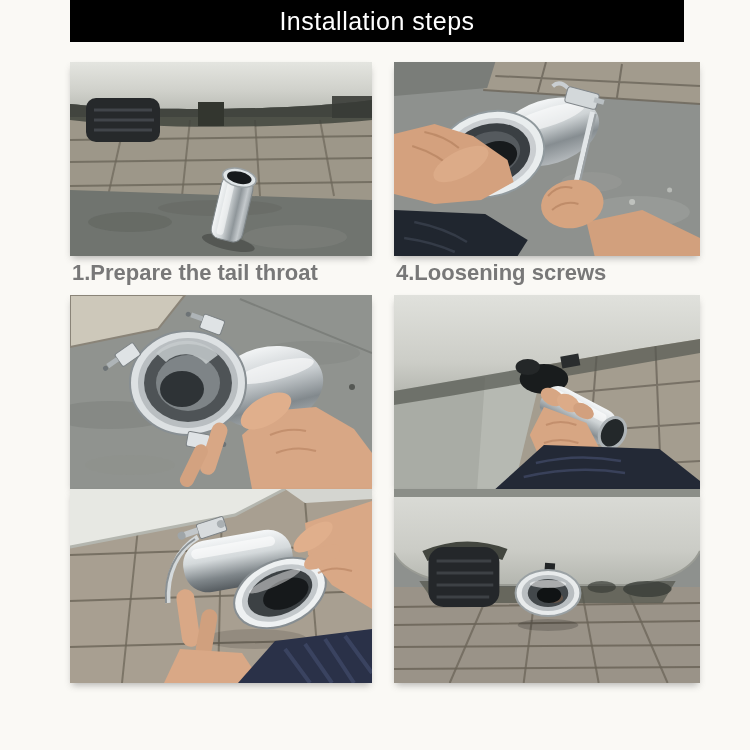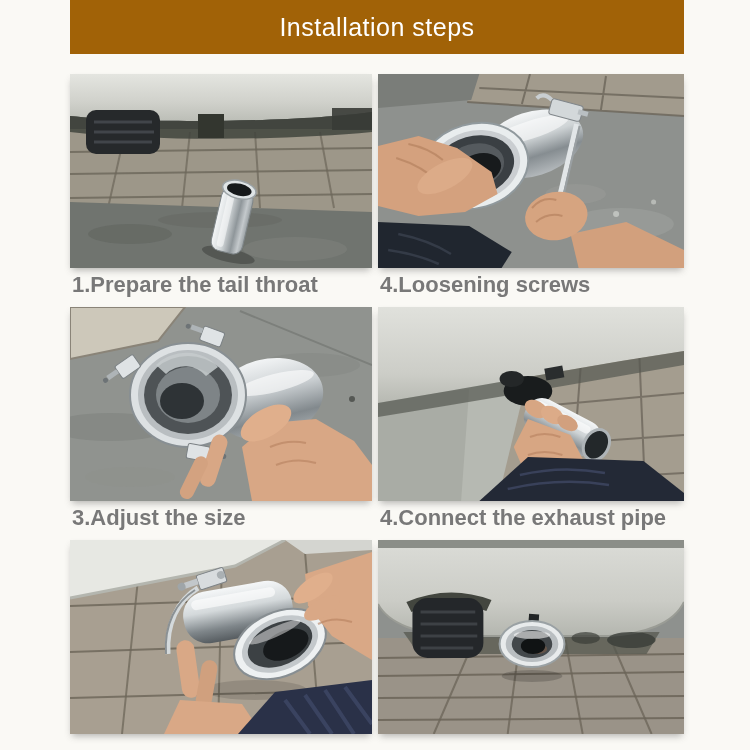--- a/index.html
+++ b/index.html
@@ -4,32 +4,32 @@
 <style>
   html,body{margin:0;padding:0;}
   body{
     width:750px;height:750px;
     background:#faf9f5;
     font-family:"Liberation Sans",sans-serif;
     overflow:hidden;
   }
   .content{width:614px;margin-left:70px;}
   .header-bar{
-    height:54px;
-    background:#a16207;
+    height:42px;
+    background:#000000;
     display:flex;align-items:center;justify-content:center;
     margin-bottom:8px;
   }
   .header-bar h1{
     margin:0;color:#ffffff;font-size:25px;font-weight:400;letter-spacing:.5px;
   }
   .steps-grid{
     display:grid;
     grid-template-columns:302px 306px;
-    column-gap:6px;
+    column-gap:22px;
     margin-top:20px;
   }
   .cell{display:flex;flex-direction:column;}
   .photo{
     height:194px;width:100%;
     box-shadow:0 4px 7px -2px rgba(70,70,70,.4);
     background:#8e918e;
     overflow:hidden;
   }
   .photo svg{display:block;width:100%;height:100%;}
@@ -220,21 +220,20 @@
             <g transform="translate(152,128) rotate(18)">
                 <rect x="-8" y="0" width="16" height="54" rx="8" fill="#d8a785"></rect>
               </g>
             <g transform="translate(134,150) rotate(26)">
                 <rect x="-7" y="0" width="14" height="46" rx="7" fill="#d3a280"></rect>
               </g>
             <path d="M200,140 q18,-8 36,-4 M206,158 q20,-8 40,-2" stroke="#b5815f" stroke-width="2" fill="none" opacity=".6"></path>
           </g>
         </svg>
       </div>
-      <div class="caption">3.Adjust the size</div>
     </div>
 
     <div class="cell">
       <div class="photo">
         <svg viewBox="0 0 302 194" preserveAspectRatio="none">
           <defs>
             <linearGradient id="p4b" x1="0" y1="0" x2="0" y2="1">
               <stop offset="0" stop-color="#e0e1dc"></stop>
                 <stop offset=".7" stop-color="#cccdc7"></stop>
                 <stop offset="1" stop-color="#b7b9b2"></stop>
@@ -272,21 +271,20 @@
             <ellipse cx="172" cy="108" rx="12" ry="8" transform="rotate(30 172 108)" fill="#dcab88"></ellipse>
             <ellipse cx="187" cy="116" rx="11" ry="7" transform="rotate(30 187 116)" fill="#d2a07e"></ellipse>
             <path d="M150,130 q14,-6 30,0 M148,148 q16,-6 34,0" stroke="#b5815f" stroke-width="2" fill="none" opacity=".6"></path>
           </g>
           <g>
             <polygon points="100,194 148,150 262,154 302,186 302,194" fill="#232936"></polygon>
             <path d="M140,168 q42,-10 84,-2 M128,182 q52,-12 100,-4" stroke="#39415a" stroke-width="2.5" fill="none"></path>
           </g>
         </svg>
       </div>
-      <div class="caption">4.Connect the exhaust pipe</div>
     </div>
 
     <div class="cell">
       <div class="photo">
         <svg viewBox="0 0 302 194" preserveAspectRatio="none">
           <defs>
             <linearGradient id="p5c" x1="0" y1="0" x2="0" y2="1">
               <stop offset="0" stop-color="#f5f7f8"></stop>
                 <stop offset=".4" stop-color="#d4d9db"></stop>
                 <stop offset=".75" stop-color="#7f868a"></stop>

